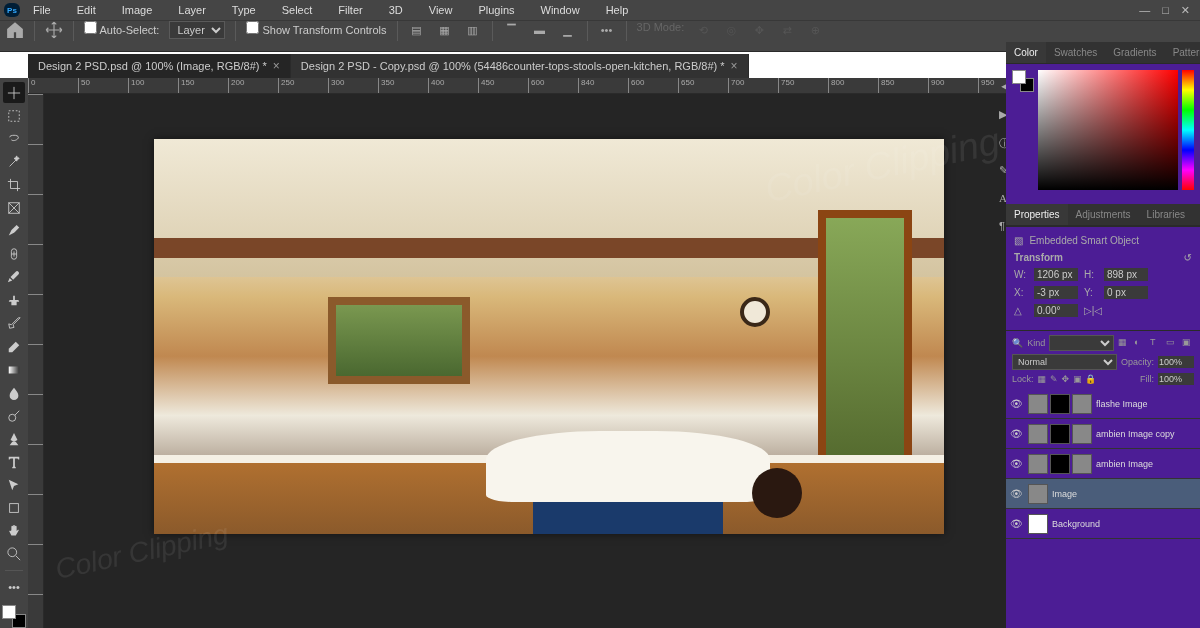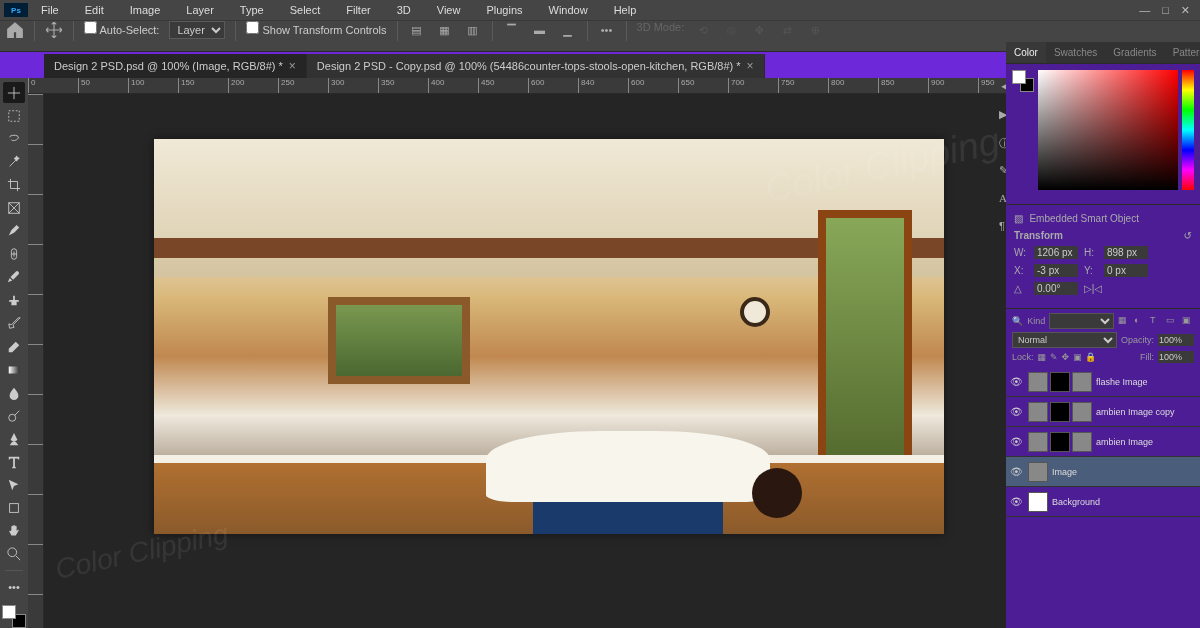--- a/index.html
+++ b/index.html
@@ -1,26 +1,26 @@
 <!DOCTYPE html>
 <html><head>
 <meta charset="utf-8">
 <style>
 *{margin:0;padding:0;box-sizing:border-box;font-family:"Segoe UI",Tahoma,sans-serif;user-select:none}
 body{width:1200px;height:628px;background:#323232;color:#ccc;overflow:hidden;position:relative;font-size:11px}
 .menubar{height:20px;background:#454545;display:flex;align-items:center;padding:0 4px;font-size:11px;color:#ddd}
-.menubar .ps-logo{width:24px;height:14px;background:#001e36;color:#31a8ff;display:flex;align-items:center;justify-content:center;font-weight:bold;font-size:8px;border-radius:0;margin-right:6px}
+.menubar .ps-logo{width:16px;height:14px;background:#001e36;color:#31a8ff;display:flex;align-items:center;justify-content:center;font-weight:bold;font-size:8px;border-radius:6px;margin-right:6px}
 .menubar .menu-item{padding:0 7px;cursor:pointer}
 .menubar .win-controls{margin-left:auto;display:flex;gap:12px;padding-right:6px;color:#bbb}
 .optbar{height:32px;background:#454545;border-top:1px solid #383838;border-bottom:1px solid #2a2a2a;display:flex;align-items:flex-start;padding:0 6px;gap:10px;font-size:11px;color:#ccc}
 .optbar .sep{width:1px;height:20px;background:#5a5a5a}
 .optbar select{background:#3a3a3a;color:#ccc;border:1px solid #5a5a5a;font-size:11px;padding:1px 3px}
 .optbar input[type=checkbox]{accent-color:#5a5a5a}
 .optbar .icon-btn{width:18px;height:18px;display:flex;align-items:center;justify-content:center;color:#aaa}
-.tabbar{height:26px;background:#6d28d9;display:flex;align-items:flex-end;padding-left:44px;font-size:11px}
+.tabbar{height:26px;background:#ffffff;display:flex;align-items:flex-end;padding-left:28px;font-size:11px}
 .tab{padding:5px 10px;background:#323232;color:#ccc;display:flex;align-items:center;gap:6px;border-right:1px solid #2a2a2a}
 .tab.active{background:#252525}
 .tab .close{font-size:12px;color:#999}
 .ruler-h{position:absolute;left:28px;top:78px;right:178px;height:16px;background:#3a3a3a;display:flex;overflow:hidden;border-bottom:1px solid #2a2a2a}
 .ruler-h .tick{flex:0 0 50px;border-left:1px solid #888;font-size:8px;color:#aaa;padding-left:2px}
 .ruler-v{position:absolute;left:28px;top:94px;width:16px;bottom:0;background:#3a3a3a;border-right:1px solid #2a2a2a;display:flex;flex-direction:column;overflow:hidden}
 .ruler-v .tick{flex:0 0 50px;border-top:1px solid #888;font-size:8px;color:#aaa;padding-top:2px;writing-mode:vertical-rl}
 .toolbar{position:absolute;left:0;top:78px;width:28px;bottom:0;background:#434343;display:flex;flex-direction:column;align-items:center;padding-top:4px;gap:2px}
 .tool{width:22px;height:22px;display:flex;align-items:center;justify-content:center;color:#ccc;cursor:pointer;border-radius:2px}
 .tool.active{background:#1a1a1a}
@@ -346,20 +346,25 @@
     <div>
       <div class="color-fgbg">
           <div class="bg"></div>
           <div class="fg"></div>
         </div>
     </div>
     <div class="color-picker"></div>
     <div class="hue-strip"></div>
   </div>
 
+  <div class="panel-tabs" id="ptabs">
+      <div class="ptab active">Properties</div>
+      <div class="ptab">Adjustments</div>
+      <div class="ptab">Libraries</div>
+    </div>
   <div class="props-panel">
     <div class="row">
         <span>▧</span>
         <span>Embedded Smart Object</span>
       </div>
     <div class="row" style="justify-content:space-between;margin-top:6px">
         <b>Transform</b>
         <span>↺</span>
       </div>
     <div class="row">

